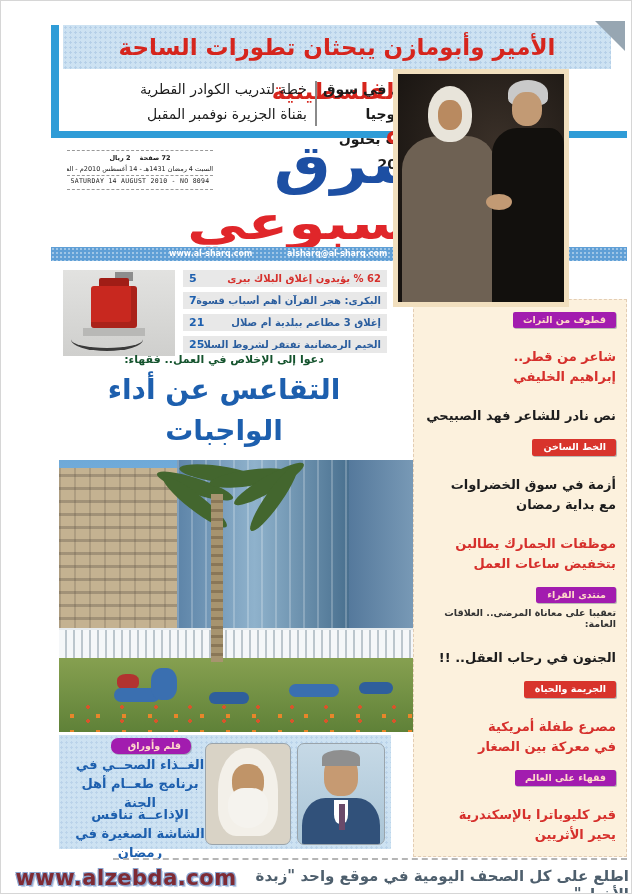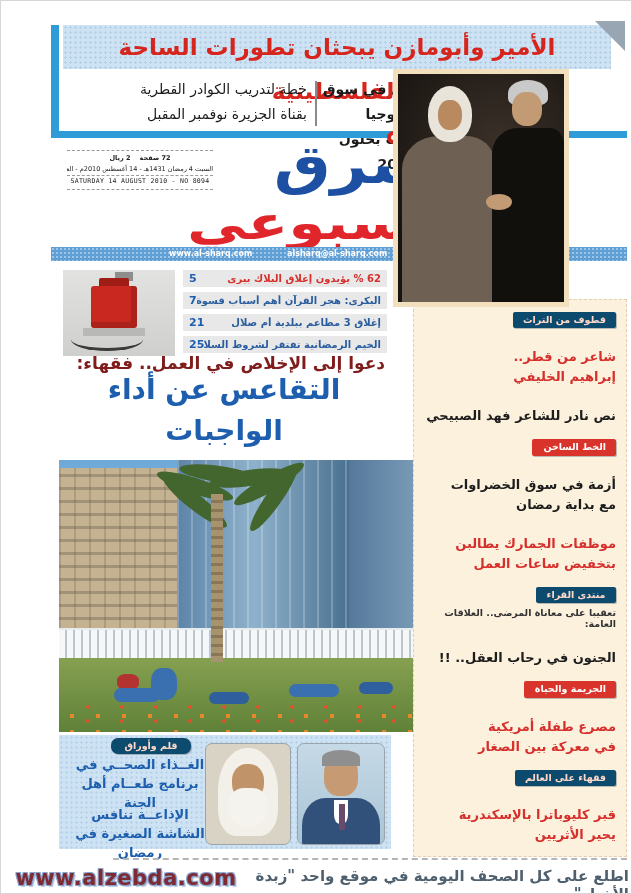--- a/index.html
+++ b/index.html
@@ -51,21 +51,21 @@
   .m-hopper{left:52px;top:2px;width:18px;height:9px;background:#8d8d8d;}
   .m-tray{left:20px;top:58px;width:62px;height:8px;background:#b8b8b6;}
   .m-cable{left:8px;top:58px;width:72px;height:20px;border-bottom:3px solid #3a3a3a;border-radius:50%;}
   .idxlist{left:182px;top:269px;width:204px;}
   .idxrow{display:flex;justify-content:space-between;align-items:center;height:17px;background:#e8e8e8;
           margin-bottom:5px;padding:0 6px;}
   .idxnum{font-size:11px;font-weight:bold;color:#1d5fae;direction:ltr;}
   .idxtitle{font-size:10px;font-weight:bold;white-space:nowrap;overflow:hidden;}
   .t-red{color:#d6302c;} .t-blue{color:#2a5d9e;}
   
-  .kicker{left:62px;top:352px;width:322px;font-size:17px;font-weight:bold;color:#7f1d1d;}
+  .kicker{left:62px;top:352px;width:322px;text-align:center;font-size:11px;font-weight:bold;color:#14532d;}
   .headline{left:56px;top:368px;width:334px;text-align:center;color:#1d5fae;font-size:28px;font-weight:bold;
             line-height:41px;white-space:pre-line;}
   
   .park{left:58px;top:459px;width:360px;height:272px;overflow:hidden;z-index:2;
         background:linear-gradient(180deg,#6ea9d8 0%,#9cc2e0 55%,#b8d4e8 70%);}
   .park div{position:absolute;}
   .bldg-l{left:0;top:8px;width:118px;height:165px;background:#c4b291;
           background-image:repeating-linear-gradient(0deg,rgba(80,70,60,.3) 0 3px,transparent 3px 13px),
                            repeating-linear-gradient(90deg,rgba(80,70,60,.2) 0 2px,transparent 2px 15px);}
   .bldg-m{left:118px;top:0;width:172px;height:185px;background:linear-gradient(90deg,#5d84a8,#8fb2cc 45%,#49708f);
@@ -80,21 +80,21 @@
   .worker{background:#3a6fb0;border-radius:7px;}
   .bag{left:58px;top:214px;width:22px;height:16px;background:#b23330;border-radius:40%;}
   .flowers{left:0;top:244px;width:360px;height:28px;
            background-image:radial-gradient(circle 4px,#e8862a 60%,transparent 62%),radial-gradient(circle 3px,#d9542a 60%,transparent 62%);
            background-size:26px 16px,34px 14px;background-position:0 4px,12px 10px;}
   
   .sidebar{left:412px;top:298px;width:214px;height:558px;background:#fcf1dd;border:1px dashed #e3cdb4;
            box-sizing:border-box;padding:8px 10px;overflow:hidden;text-align:right;z-index:3;}
   .badge{display:inline-block;min-width:60px;padding:2px 10px 3px;border-radius:2px;font-size:9.5px;font-weight:bold;
          line-height:1.2;text-align:center;box-shadow:1px 1px 0 rgba(120,130,140,.5);}
-  .badge.blue{background:#0c4a6e;color:#ffd9c9;}
+  .badge.blue{background:#a21caf;color:#ffd9c9;text-align:right;}
   .badge.red{background:#d8342c;color:#fff;padding-left:11px;}
   .sec{margin-bottom:9px;}
   .story{font-size:13px;font-weight:bold;line-height:20px;margin:19px 0 7px;white-space:pre-line;}
   .story.red{color:#d6302c;} .story.dark{color:#1d1d1d;}
   .skicker{font-size:9.5px;font-weight:bold;color:#333;margin:4px 0 0;}
   
   .cbox{left:58px;top:734px;width:332px;height:114px;background:#cde2f2;
         background-image:radial-gradient(rgba(120,160,205,.22) 1px,transparent 1.3px);background-size:5px 5px;}
   .cbox .abs{position:absolute;border-radius:7px;}
   .cbadge{left:52px;top:3px;}

